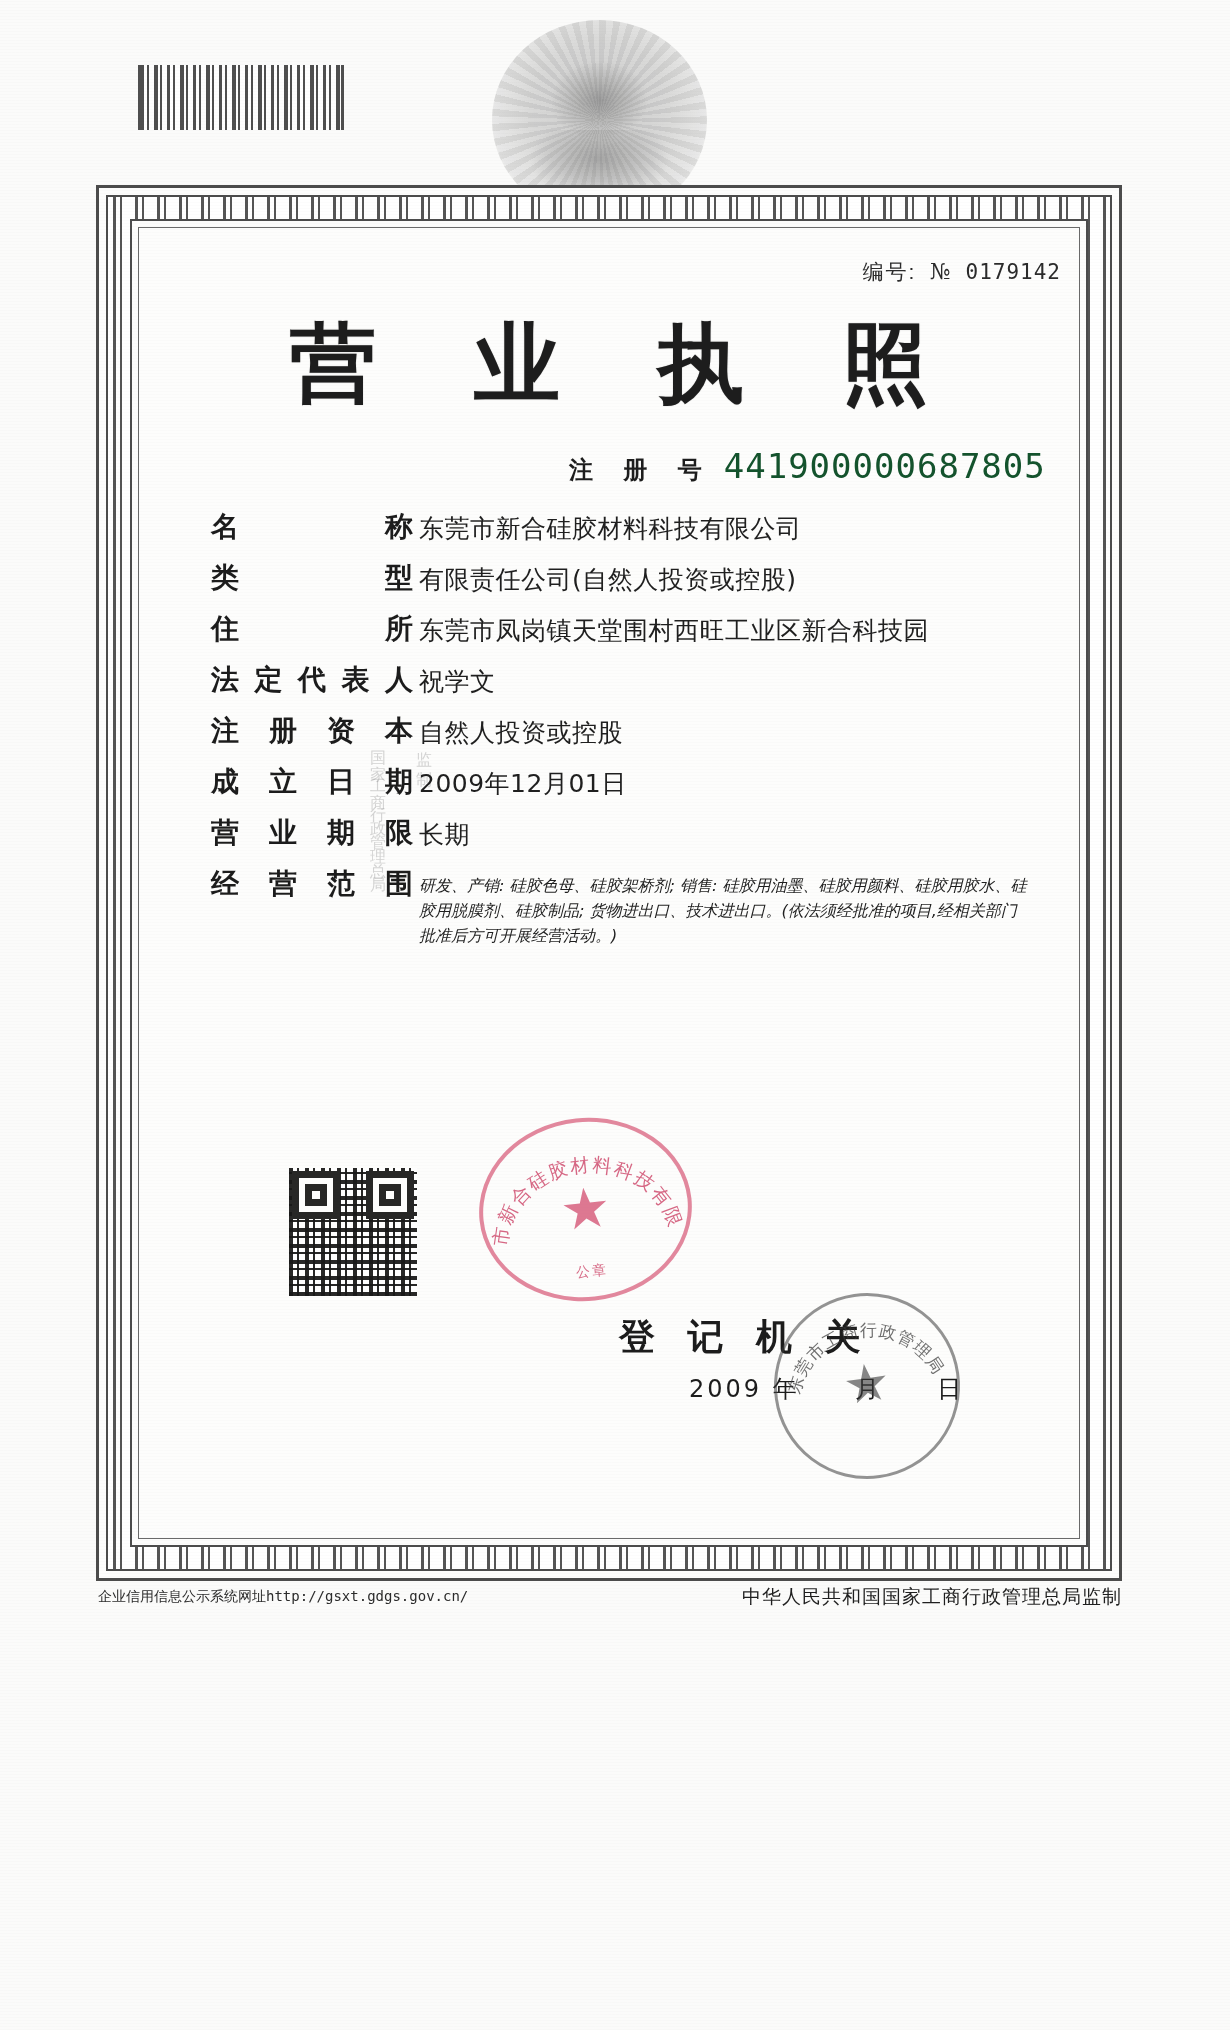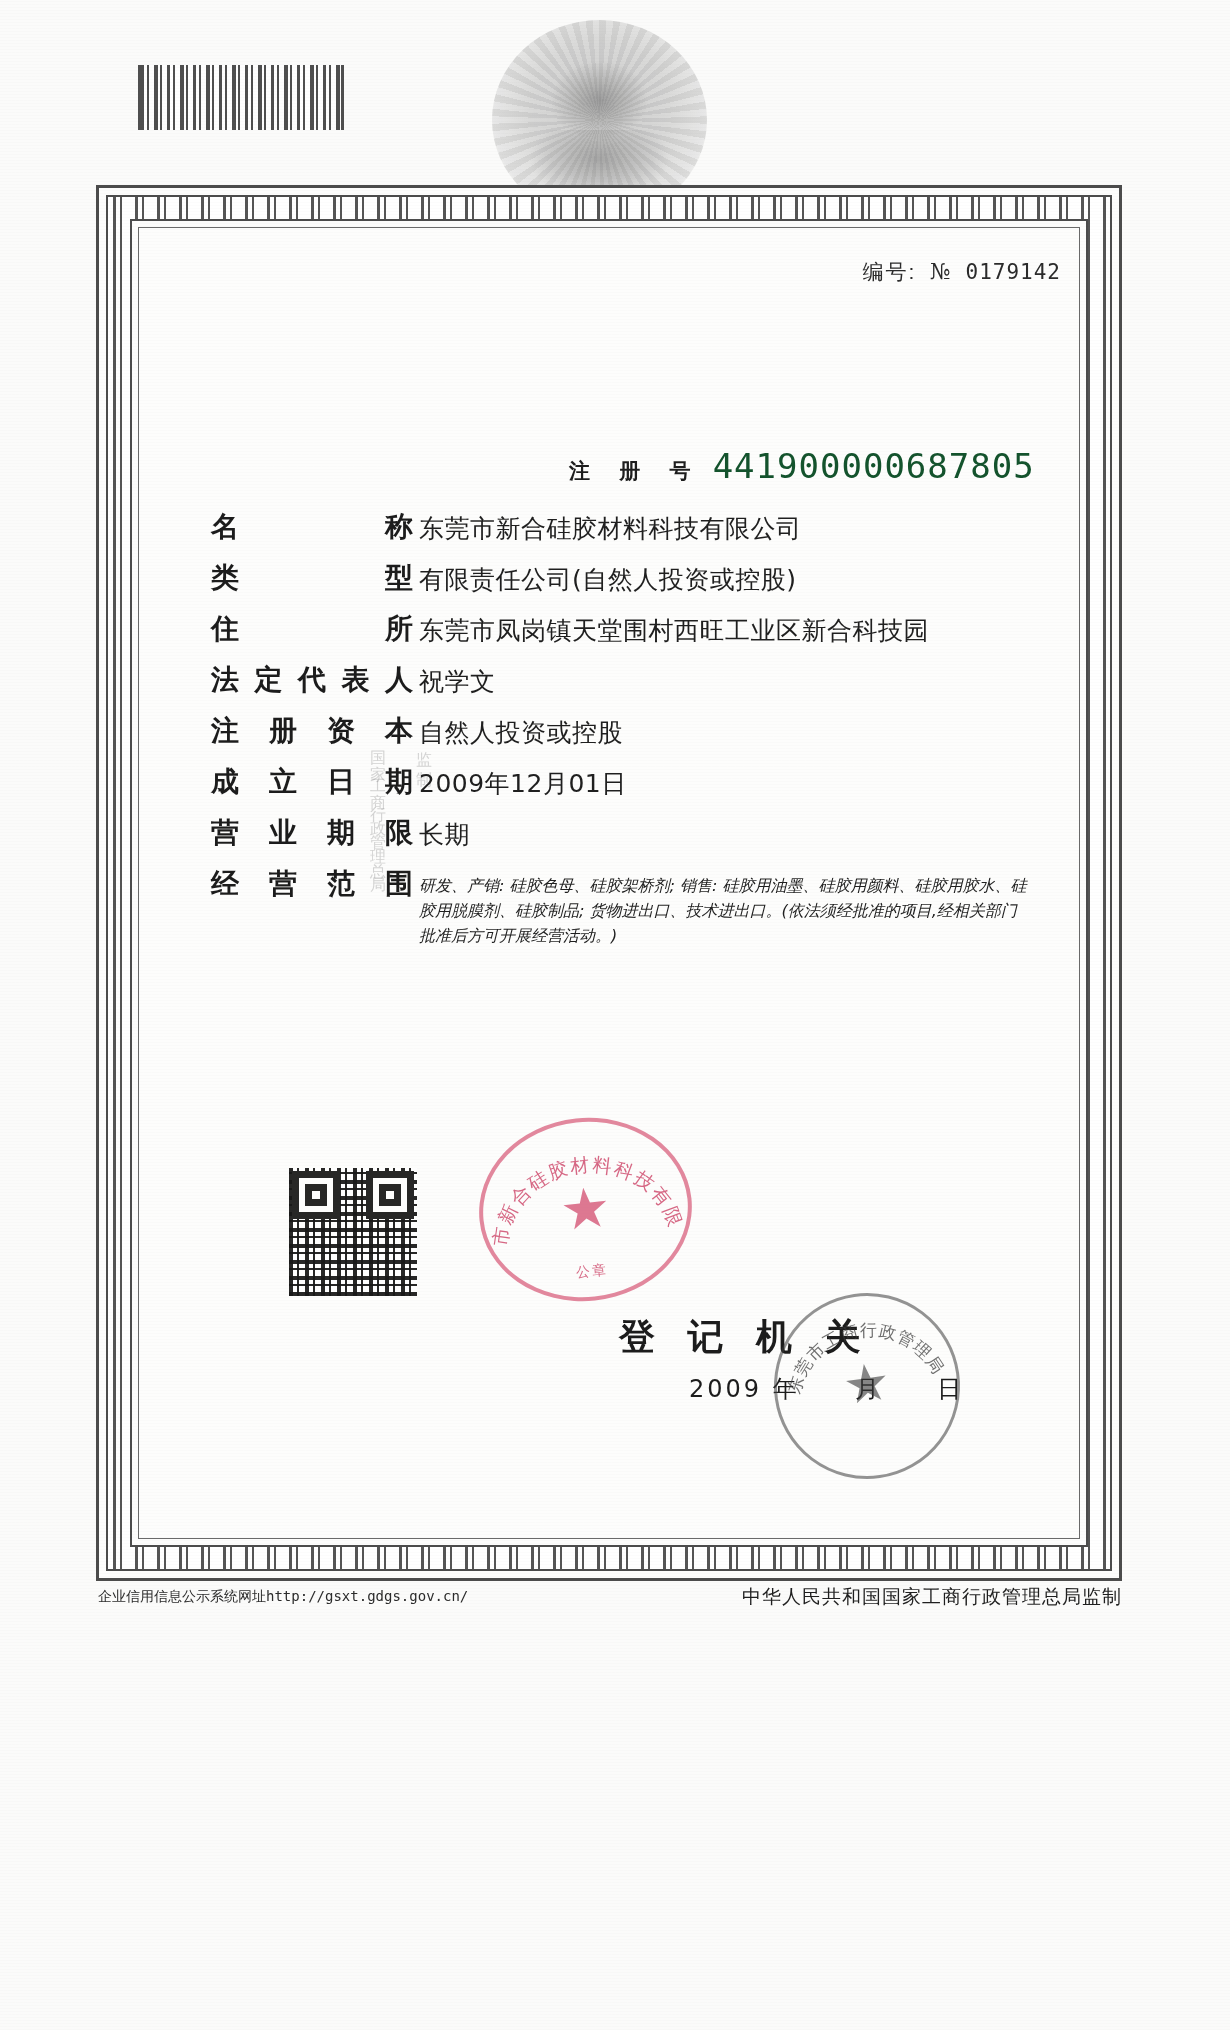--- a/index.html
+++ b/index.html
@@ -151,21 +151,21 @@
   
   #reg-row {
     position: absolute;
     left: 420px; top: 208px;
     display: flex;
     align-items: baseline;
   }
   #reg-row .reg-label {
     font-family: "DejaVu Sans", sans-serif;
     font-weight: 700;
-    font-size: 21px;
+    font-size: 24px;
     letter-spacing: 11px;
     color: #1d1d1d;
   }
   #reg-row .reg-value {
     margin-left: 11px;
     font-family: "DejaVu Sans Mono", monospace;
     font-size: 34px;
     color: #14532d;
     letter-spacing: 1px;
   }
@@ -360,20 +360,21 @@
     <div id="frame-band"></div>
 
     <div id="frame-inner">
 
       <div id="serial">
         <span class="serial-label">编号:</span>
         <span class="no-mark">№</span>
         <span class="serial-value">0179142</span>
       </div>
 
+      <div id="doc-title">营 业 执 照</div>
 
       <div id="reg-row">
         <span class="reg-label">注 册 号</span>
         <span class="reg-value">441900000687805</span>
       </div>
 
       <div class="ghost-text">国家工商行政管理总局</div>
       <div class="ghost-text second">监制</div>
 
       <div id="fields">

